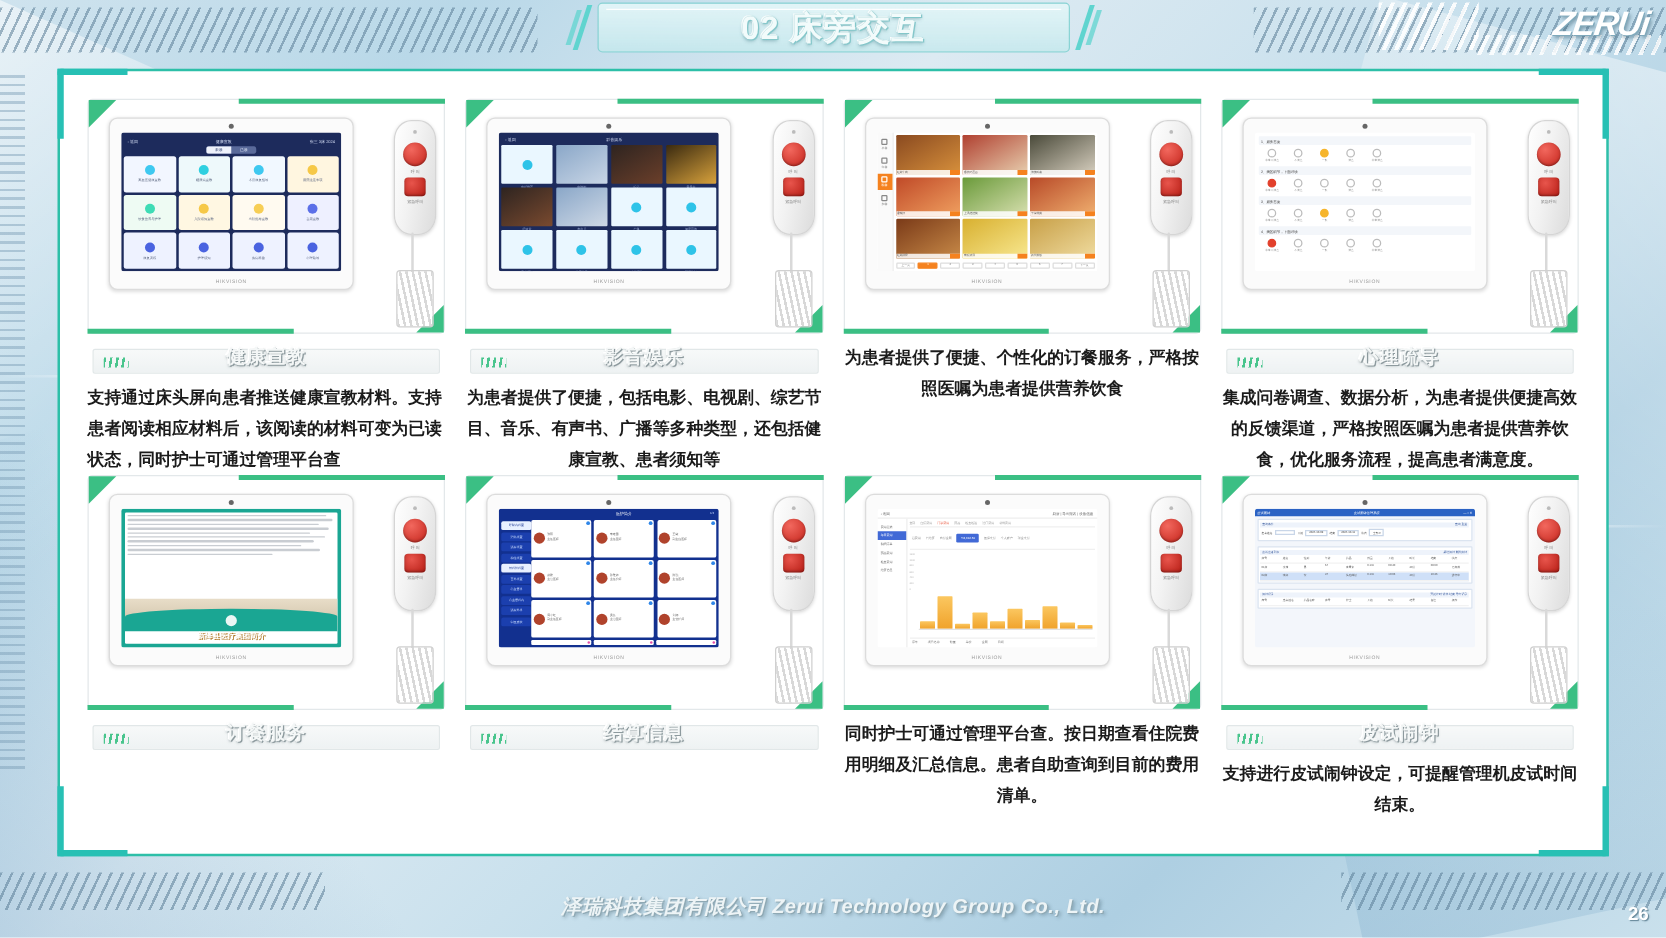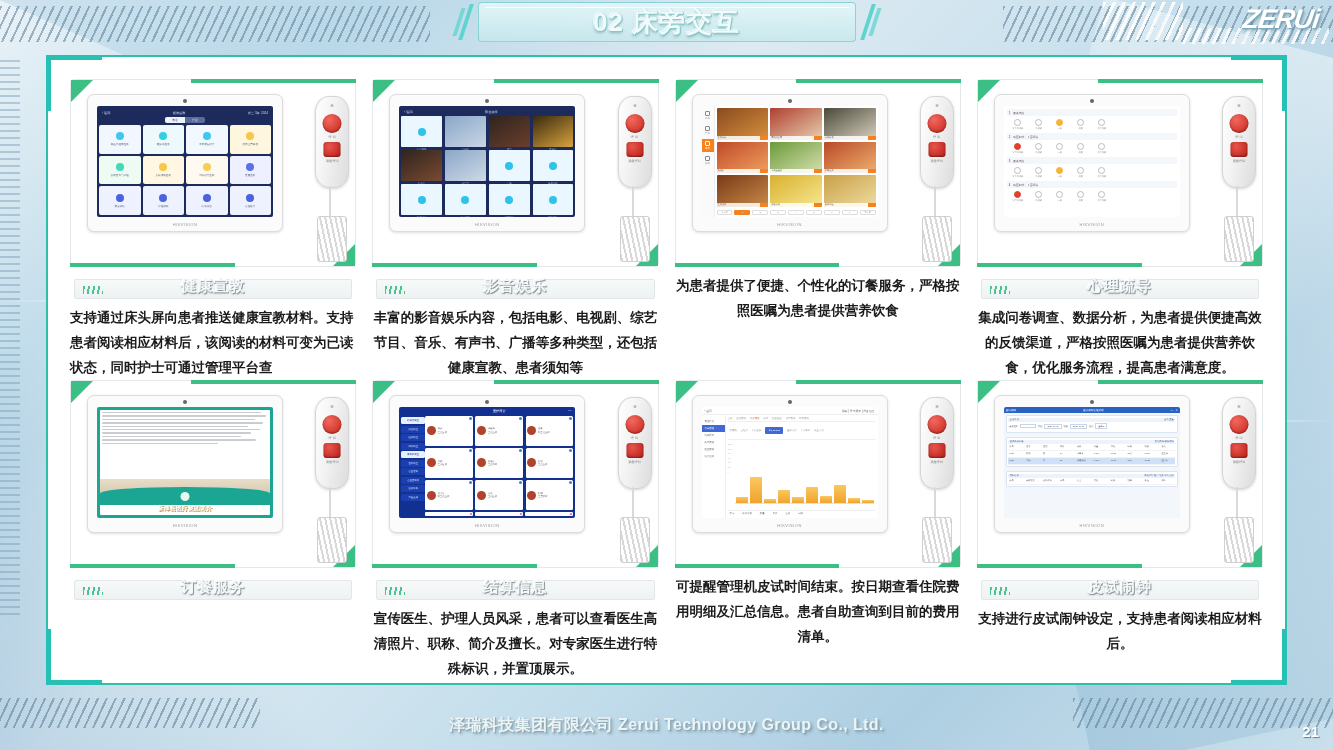--- a/index.html
+++ b/index.html
@@ -371,21 +371,21 @@
   .ui-skin .field .tag{ border:0.6px solid #c9d6e8; background:#fff; padding:0.5px 2px;}
 
   
   .footer {
     position: absolute; left: 0; bottom: 0; width: 1333px; height: 64px;
     z-index: 5;
   }
   .footer-text {
     position: absolute; left: 50%; transform: translateX(-50%);
     bottom: 14px;
-    font-size: 16px; font-weight: bold; 
+    font-size: 16px; font-weight: bold; font-style: italic;
     color: #edf4f6;
     text-shadow: 1px 1px 0 #8fa9b4, 2px 2px 3px rgba(40,70,85,0.4);
     letter-spacing: .4px;
     white-space: nowrap;
   }
   .page-num {
     position: absolute; right: 14px; bottom: 10px;
     font-size: 15px; font-weight: bold; color: #ffffff;
     text-shadow: 1px 1px 1px rgba(50,90,110,0.7);
   }
@@ -602,21 +602,21 @@
             </div>
             <div class="cord"></div>
             <div class="coil"></div>
           </div>
         </div>
       </div>
       <div class="cap-banner">
         <div class="cap-bg"></div>
         <div class="cap-text">影音娱乐</div>
       </div>
-      <div class="desc">丰富的影音娱乐内容，包括电影、电视剧、综艺节目、音乐、有声书、广播等多种类型，还包括健康宣教、患者须知等</div>
+      <div class="desc">为患者提供了便捷，包括电影、电视剧、综艺节目、音乐、有声书、广播等多种类型，还包括健康宣教、患者须知等</div>
     </div>
 
     <div class="cell">
       <div class="card">
         <div class="card-corner cc-tl"></div>
         <div class="card-corner cc-br"></div>
         <div class="card-edge-top"></div>
         <div class="card-edge-bottom"></div>
         <div class="device-wrap">
           <div class="tablet">
@@ -969,21 +969,20 @@
             </div>
             <div class="cord"></div>
             <div class="coil"></div>
           </div>
         </div>
       </div>
       <div class="cap-banner">
         <div class="cap-bg"></div>
         <div class="cap-text">结算信息</div>
       </div>
-      <div class="desc">宣传医生、护理人员风采，患者可以查看医生高清照片、职称、简介及擅长。对专家医生进行特殊标识，并置顶展示。</div>
     </div>
 
     <div class="cell">
       <div class="card">
         <div class="card-corner cc-tl"></div>
         <div class="card-corner cc-br"></div>
         <div class="card-edge-top"></div>
         <div class="card-edge-bottom"></div>
         <div class="device-wrap">
           <div class="tablet">
@@ -1058,21 +1057,21 @@
               <div class="btn-a"></div>
               <div class="lbl-a">呼 叫</div>
               <div class="btn-b"></div>
               <div class="lbl-b">紧急呼叫</div>
             </div>
             <div class="cord"></div>
             <div class="coil"></div>
           </div>
         </div>
       </div>
-      <div class="desc">可提醒管理机皮试时间结束。按日期查看住院费用明细及汇总信息。患者自助查询到目前的费用清单。</div>
+      <div class="desc">同时护士可通过管理平台查。按日期查看住院费用明细及汇总信息。患者自助查询到目前的费用清单。</div>
     </div>
 
     <div class="cell">
       <div class="card">
         <div class="card-corner cc-tl"></div>
         <div class="card-corner cc-br"></div>
         <div class="card-edge-top"></div>
         <div class="card-edge-bottom"></div>
         <div class="device-wrap">
           <div class="tablet">
@@ -1174,22 +1173,22 @@
             </div>
             <div class="cord"></div>
             <div class="coil"></div>
           </div>
         </div>
       </div>
       <div class="cap-banner">
         <div class="cap-bg"></div>
         <div class="cap-text">皮试闹钟</div>
       </div>
-      <div class="desc">支持进行皮试闹钟设定，支持患者阅读相应材料后。</div>
+      <div class="desc">支持进行皮试闹钟设定，可提醒管理机皮试时间结束。</div>
     </div>
 
   </div>
 </div>
 
 <div class="footer">
   <div class="footer-text">泽瑞科技集团有限公司 Zerui Technology Group Co., Ltd.</div>
-  <div class="page-num">21</div>
+  <div class="page-num">26</div>
 </div>
 
 </body></html>

